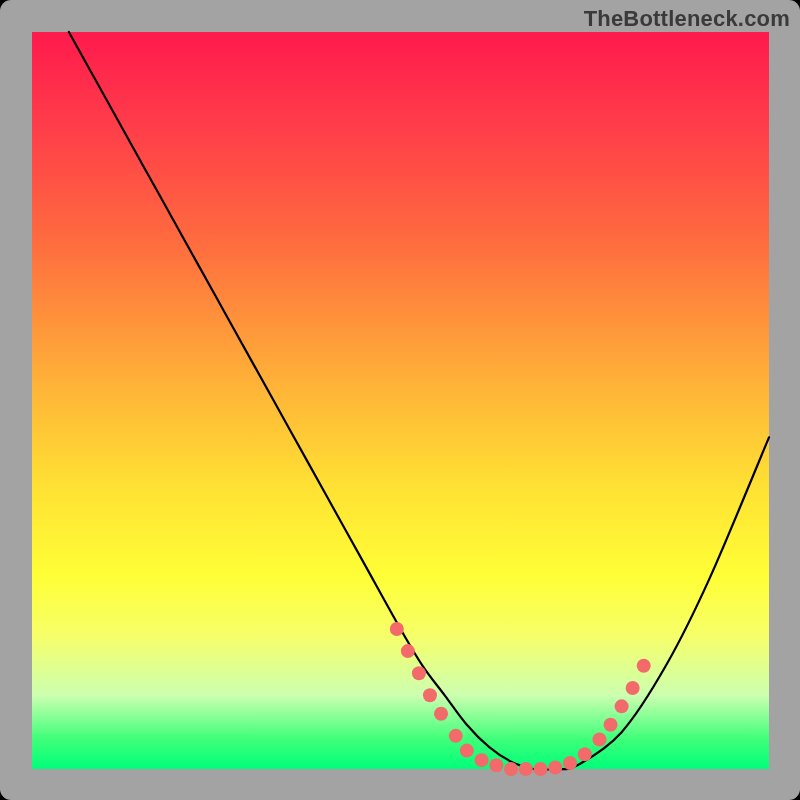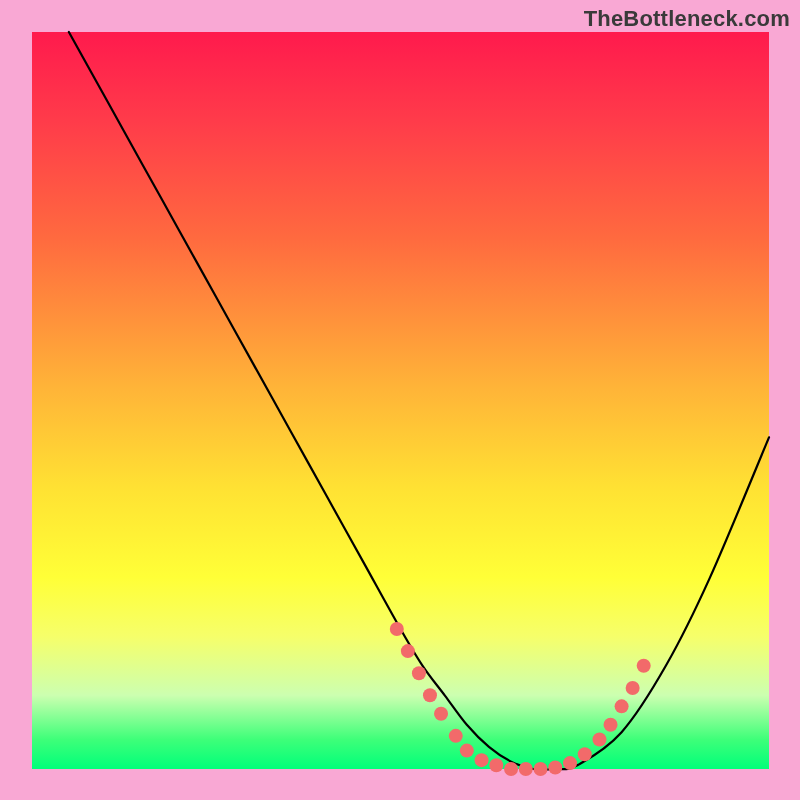--- a/index.html
+++ b/index.html
@@ -1,21 +1,22 @@
 <!DOCTYPE html>
 <html><head>
 <meta charset="utf-8">
 <style>
   * { margin: 0; padding: 0; box-sizing: border-box; }
   html, body { width: 800px; height: 800px; background: #000; overflow: hidden; }
   .stage {
     position: relative;
     width: 800px;
     height: 800px;
-    background: #f9a8d4;
+    background: #a3a3a3;
+    border-radius: 11px;
   }
   .plot-area {
     position: absolute;
     left: 32px;
     top: 32px;
     width: 737px;
     height: 737px;
     background: linear-gradient(
       to bottom,
       #ff1a4d 0%,

